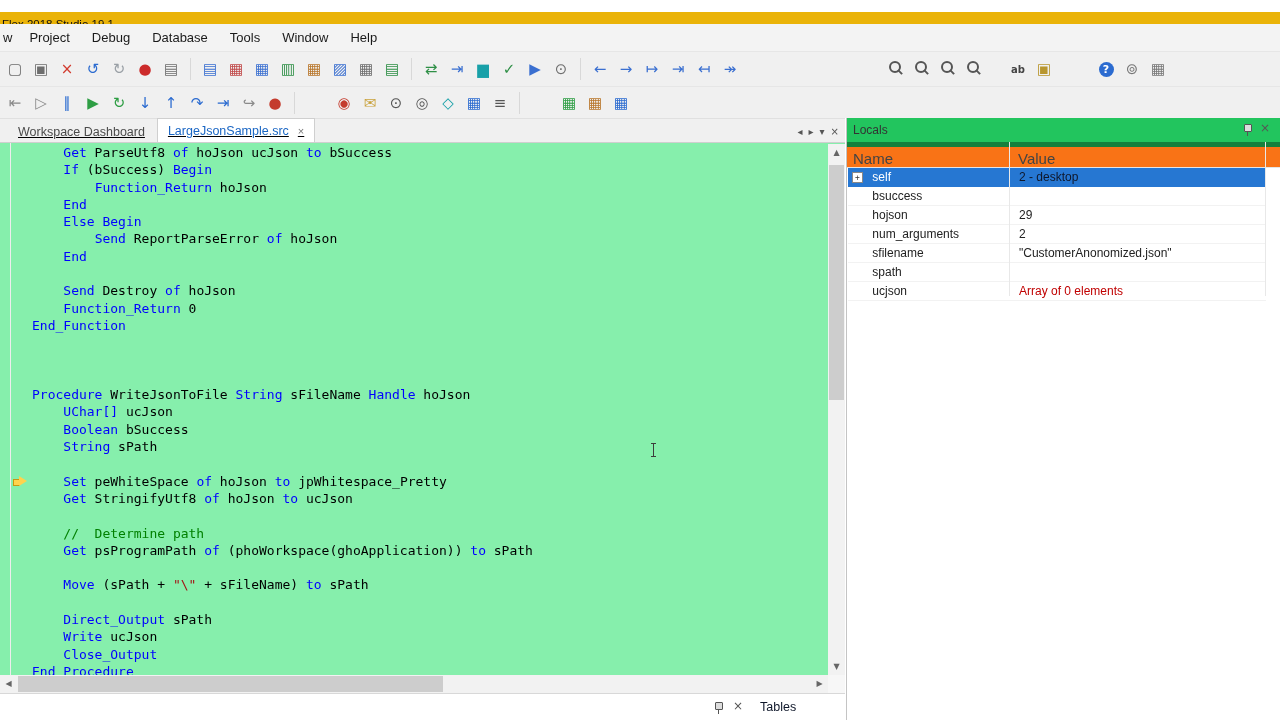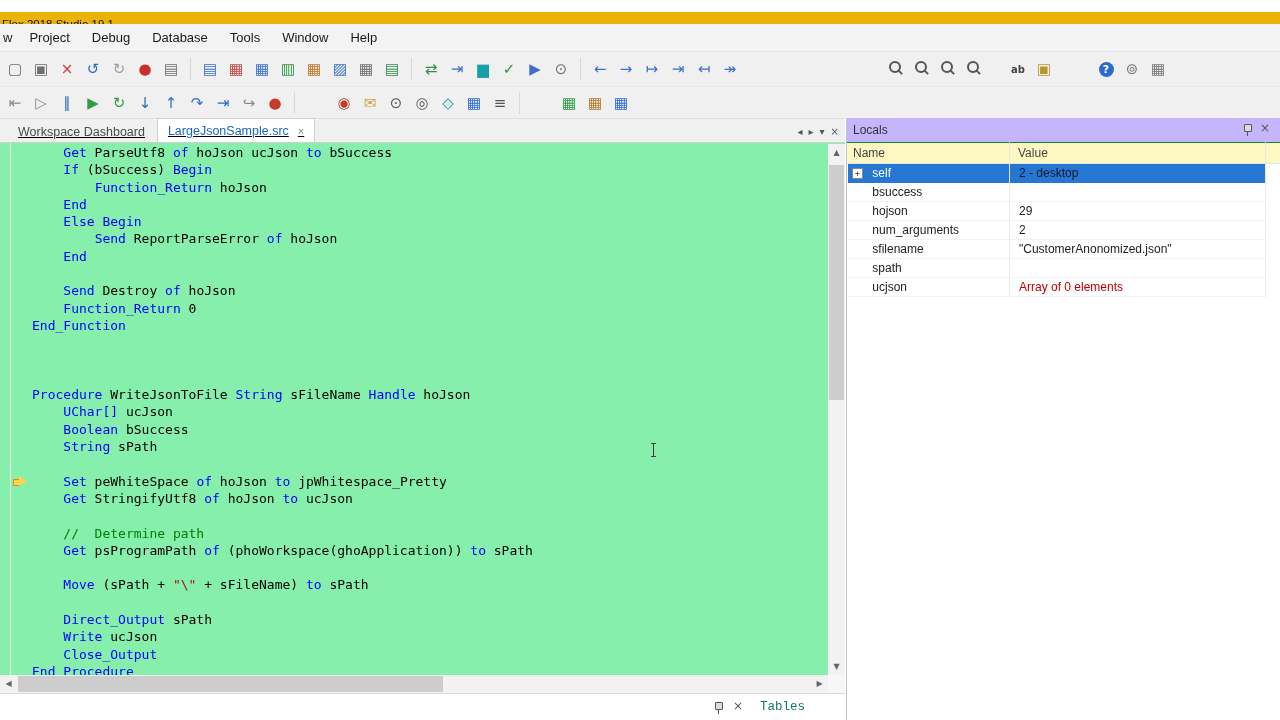--- a/index.html
+++ b/index.html
@@ -64,28 +64,28 @@
   .hthumb{position:absolute;left:18px;top:1px;width:425px;height:16px;background:#cdcdcd;}
   .scroll-corner{position:absolute;left:828px;top:675px;width:17px;height:18px;background:#f7f7f7;}
   
   .bottombar{position:absolute;left:0;top:693px;width:845px;height:27px;background:#fff;border-top:1px solid #d8d8d8;box-sizing:border-box;}
   .pin{display:inline-block;width:10px;height:13px;position:relative;cursor:default;}
   .pin::before{content:'';position:absolute;top:1px;left:2px;width:6px;height:6px;border:1px solid #555;border-radius:1px;background:#ddd;}
   .pin::after{content:'';position:absolute;top:9px;left:5px;width:1px;height:4px;background:#555;}
   .xbtn{font-size:12px;color:#555;font-family:"DejaVu Sans",sans-serif;cursor:default;}
   .bottombar .pin{position:absolute;left:713px;top:7px;}
   .bottombar .xbtn{position:absolute;left:733px;top:5px;}
-  .bottom-tab{position:absolute;left:760px;top:6px;font-size:12.5px;color:#0f766e;cursor:default;font-family:Liberation Mono, monospace;}
+  .bottom-tab{position:absolute;left:760px;top:6px;font-size:12.5px;color:#0f172a;cursor:default;}
   
   .locals{position:absolute;left:846px;top:118px;width:434px;height:602px;background:#fff;border-left:1px solid #c4c4c4;box-sizing:border-box;}
-  .locals-header{position:relative;height:24px;background:#c4b5fd;border-bottom:1px solid #15803d;}
+  .locals-header{position:relative;height:24px;background:#22c55e;border-bottom:5px solid #15803d;}
   .locals-title{position:absolute;left:6px;top:5px;font-size:12px;color:#333;}
   .locals-header .pin{position:absolute;right:28px;top:5px;}
   .locals-header .xbtn{position:absolute;right:10px;top:3px;}
-  .locals-cols{position:relative;height:20px;background:#fef9c3;border-bottom:1px solid #e4e4e4;font-size:12px;color:#444;}
+  .locals-cols{position:relative;height:20px;background:#f97316;border-bottom:1px solid #e4e4e4;font-size:15px;color:#444;}
   .col-name{position:absolute;left:6px;top:3px;}
   .col-value{position:absolute;left:171px;top:3px;}
   .locals-rows{position:relative;width:418px;margin-left:1px;}
   .locals-row{position:relative;height:19px;box-sizing:border-box;border-bottom:1px solid #f2f2f2;font-size:12px;color:#222;}
   .locals-row[data-selected="true"]{background:#2677d2;color:#fff;border-bottom-color:#2677d2;}
   .locals-row[data-selected="true"] .cell-value{color:#0f172a;}
   .expander{display:inline-block;width:9px;height:9px;margin:4px 0 0 4px;border:1px solid #888;background:#fff;
         color:#333;font:8px/9px "DejaVu Sans Mono",monospace;text-align:center;vertical-align:top;}
   .expander:empty{visibility:hidden;}
   .cell-name{display:inline-block;margin-left:6px;line-height:18px;vertical-align:top;}

